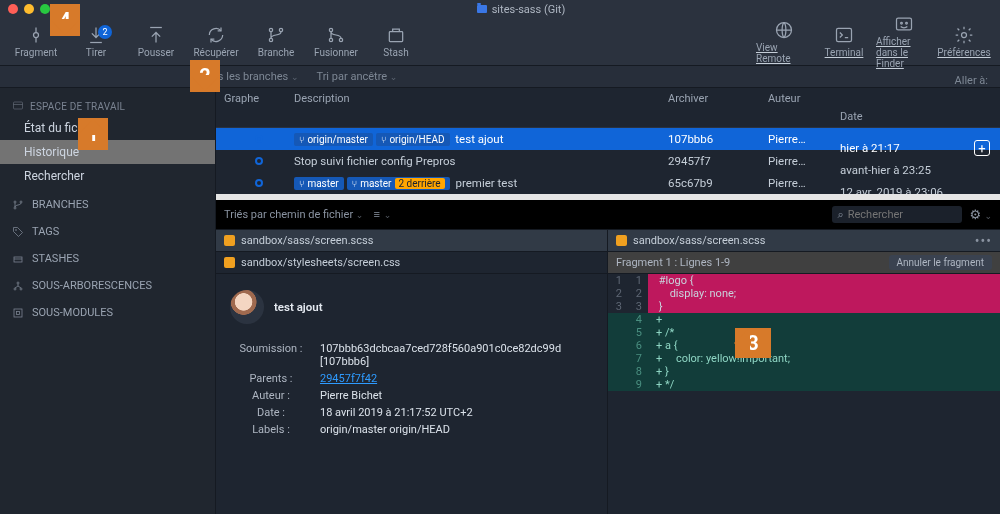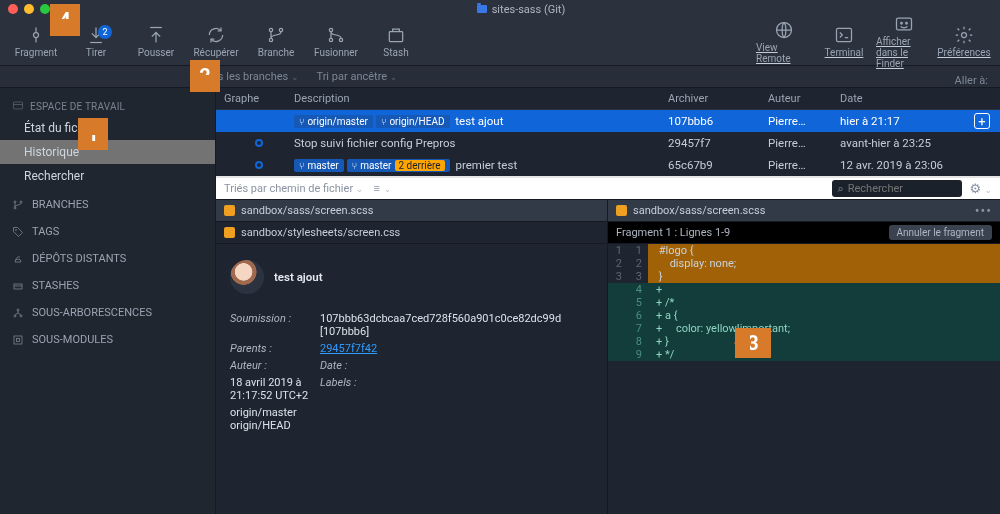--- a/index.html
+++ b/index.html
@@ -34,64 +34,64 @@
   .side-head { font-size:10px; color:#7a8391; padding:8px 12px 4px; letter-spacing:.2px; display:flex; align-items:center; gap:6px;}
   .side-item { font-size:12px; padding:5px 12px 5px 24px; cursor:pointer; color:#cdd5e0;}
   .side-item.active { background:#737373;}
   .side-sec { font-size:11px; color:#9aa4b2; padding:10px 12px 4px; display:flex; align-items:center; gap:8px; cursor:pointer;}
   .side-sec svg{width:12px;height:12px;stroke:#7a8391;fill:none;stroke-width:1.6;}
 
   .content { flex:1; display:flex; flex-direction:column; background:#1e2530; }
 
   
   .table-head { display:flex; font-size:11px; color:#9aa4b2; padding:4px 0 4px 8px; border-bottom:1px solid #2a3240;}
-  .col-graph{width:70px;} .col-desc{flex:1;} .col-arch{width:100px;} .col-auth{width:72px;} .col-date{width:160px;}
+  .col-graph{width:70px;} .col-desc{flex:1;} .col-arch{width:100px;} .col-auth{width:72px;} .col-date{width:160px;margin-top:18px;}
   .rows { }
   .row { display:flex; align-items:center; height:22px; padding-left:8px; font-size:11.5px; }
   .row.sel { background:#1065d8; color:#fff;}
   .row .col-graph{display:flex;justify-content:center;}
   .graphdot{width:8px;height:8px;border-radius:50%;border:2px solid #1065d8;background:#1e2530;}
   .ref { display:inline-flex; align-items:center; background:#1558b6; color:#fff; font-size:10px; padding:1px 5px; border-radius:2px; margin-right:3px; gap:3px;}
   .ref .branch-ico{font-size:9px;}
   .behind { background:#ffa500; color:#182030; padding:0 4px; border-radius:2px; font-size:10px;}
   .plusbtn{width:16px;height:16px;border:1px solid #fff;border-radius:3px;display:flex;align-items:center;justify-content:center;margin-right:10px;font-size:13px;line-height:1;}
   .row.sel .graphdot{background:#1065d8;}
 
   
-  .midbar { display:flex; align-items:center; height:24px; background:#ffffff; border-top:2px solid #e5e5e5; border-bottom:1px solid #151a22; padding:0 8px; font-size:11px; color:#8a93a1;}
+  .midbar { display:flex; align-items:center; height:36px; background:#000000; border-top:6px solid #e5e5e5; border-bottom:1px solid #151a22; padding:0 8px; font-size:11px; color:#8a93a1;}
   .midbar .search { margin-left:auto; background:#1b212b; border-radius:3px; padding:2px 6px; width:130px; display:flex; align-items:center; gap:4px; font-size:11px;}
   .midbar .search input{background:transparent;border:none;outline:none;color:#c5ced8;width:100%;font-size:11px;}
   .gear { margin-left:8px; font-size:13px; color:#8a93a1; cursor:pointer;}
 
   
   .bottom { flex:1; display:flex; }
   .bleft { width:50%; display:flex; flex-direction:column; border-right:1px solid #151a22;}
   .bright { width:50%; display:flex; flex-direction:column; }
 
   .filetab { display:flex; align-items:center; gap:6px; height:22px; padding:0 8px; font-size:11px; border-bottom:1px solid #151a22;}
   .filetab.active { background:#313a46;}
   .file-ico{width:11px;height:11px;background:#f0a020;border-radius:2px;display:inline-block;}
   .dotsbtn{margin-left:auto;font-size:14px;color:#8a93a1;cursor:pointer;letter-spacing:1px;}
 
   .commit-info { padding:16px 14px; font-size:11.5px; }
   .commit-head { display:flex; gap:10px; margin-bottom:18px; align-items:center;}
   .avatar { width:34px; height:34px; border-radius:50%; background:radial-gradient(circle at 40% 35%, #f4d6c2 28%, #a06a4f 30% 42%, #2b3340 44%); }
   .commit-msg { font-weight:600; color:#e4e9f0; }
   .meta { display:grid; grid-template-columns:90px 1fr; row-gap:4px; font-size:11px;}
-  .meta .k{text-align:left;color:#aeb6c2;padding-right:8px;font-style:italic;}
+  .meta .k{text-align:center;color:#aeb6c2;padding-right:8px;}
   .meta .v{color:#dbe2ea;}
   .meta a{text-decoration:underline;}
 
-  .hunk-head { height:22px; background:#000000; display:flex; align-items:center; padding:0 8px; font-size:11px; color:#aeb6c2; border-bottom:1px solid #151a22;}
+  .hunk-head { height:22px; background:#404040; display:flex; align-items:center; padding:0 8px; font-size:11px; color:#aeb6c2; border-bottom:1px solid #151a22;}
   .hunk-head .undo{margin-left:auto;background:#3a4250;padding:2px 8px;border-radius:3px;font-size:10px;cursor:pointer;}
   .code { font-family: Menlo, Consolas, monospace; font-size:11px; }
   .cl { display:flex; }
   .ln { width:20px; text-align:right; color:#5d6673; padding-right:6px; user-select:none; background:#1e2530;}
   .ln2 { width:20px; text-align:right; color:#5d6673; padding-right:6px; user-select:none; background:#1e2530;}
-  .ct { flex:1; padding-left:8px; white-space:pre; background:#a16207; color:#c9d2dc;}
+  .ct { flex:1; padding-left:8px; white-space:pre; background:#be185d; color:#c9d2dc;}
   .cl.add .ct{background:#123d3a;color:#8fd6c4;}
   .cl.add .ln,.cl.add .ln2{background:#123d3a;color:#4a8f80;}
 
   
   .callout { position:absolute; z-index:50; pointer-events:none; }
   .callout .body{ background:#d77a2a; display:flex; align-items:center; justify-content:center; color:#fff; font-weight:700; font-size:20px; }
   .callout.left .body{ width:36px; height:30px; }
   .callout.left::before{ content:""; position:absolute; left:-16px; top:50%; transform:translateY(-50%); border:15px solid transparent; border-right:16px solid #d77a2a; }
   .callout.down .body{ width:30px; height:32px; }
   .callout.down::after{ content:""; position:absolute; left:50%; bottom:-14px; transform:translateX(-50%); border:15px solid transparent; border-top:16px solid #d77a2a; }
@@ -238,27 +238,20 @@
         </div>
         <div class="side-sec">
           <svg viewBox="0 0 24 24">
             <path d="M3 3h8l10 10-8 8L3 11z"></path>
             <circle cx="8" cy="8" r="1"></circle>
           </svg>
           <span>TAGS</span>
         </div>
         <div class="side-sec">
           <svg viewBox="0 0 24 24">
-            <path d="M6 18a6 6 0 1 1 12 0z"></path>
-            <path d="M8 14a6 6 0 0 1 8-6"></path>
-          </svg>
-          <span>DÉPÔTS DISTANTS</span>
-        </div>
-        <div class="side-sec">
-          <svg viewBox="0 0 24 24">
             <rect x="4" y="8" width="16" height="10"></rect>
             <path d="M4 12h16"></path>
           </svg>
           <span>STASHES</span>
         </div>
         <div class="side-sec">
           <svg viewBox="0 0 24 24">
             <circle cx="12" cy="6" r="2"></circle>
             <circle cx="6" cy="18" r="2"></circle>
             <circle cx="18" cy="18" r="2"></circle>
@@ -341,20 +334,21 @@
           <div class="commit-head">
             <div class="avatar"></div>
             <div class="commit-msg">test ajout</div>
           </div>
           <div class="meta">
             <div class="k">Soumission :</div>
             <div class="v">107bbb63dcbcaa7ced728f560a901c0ce82dc99d [107bbb6]</div>
             <div class="k">Parents :</div>
             <div class="v"><a href="#">29457f7f42</a></div>
             <div class="k">Auteur :</div>
+            <div class="v">Pierre Bichet</div>
             <div class="k">Date :</div>
             <div class="v">18 avril 2019 à 21:17:52 UTC+2</div>
             <div class="k">Labels :</div>
             <div class="v">origin/master origin/HEAD</div>
           </div>
         </div>
       </div>
       <div class="bright">
         <div class="filetab active">
           <span class="file-ico"></span>

